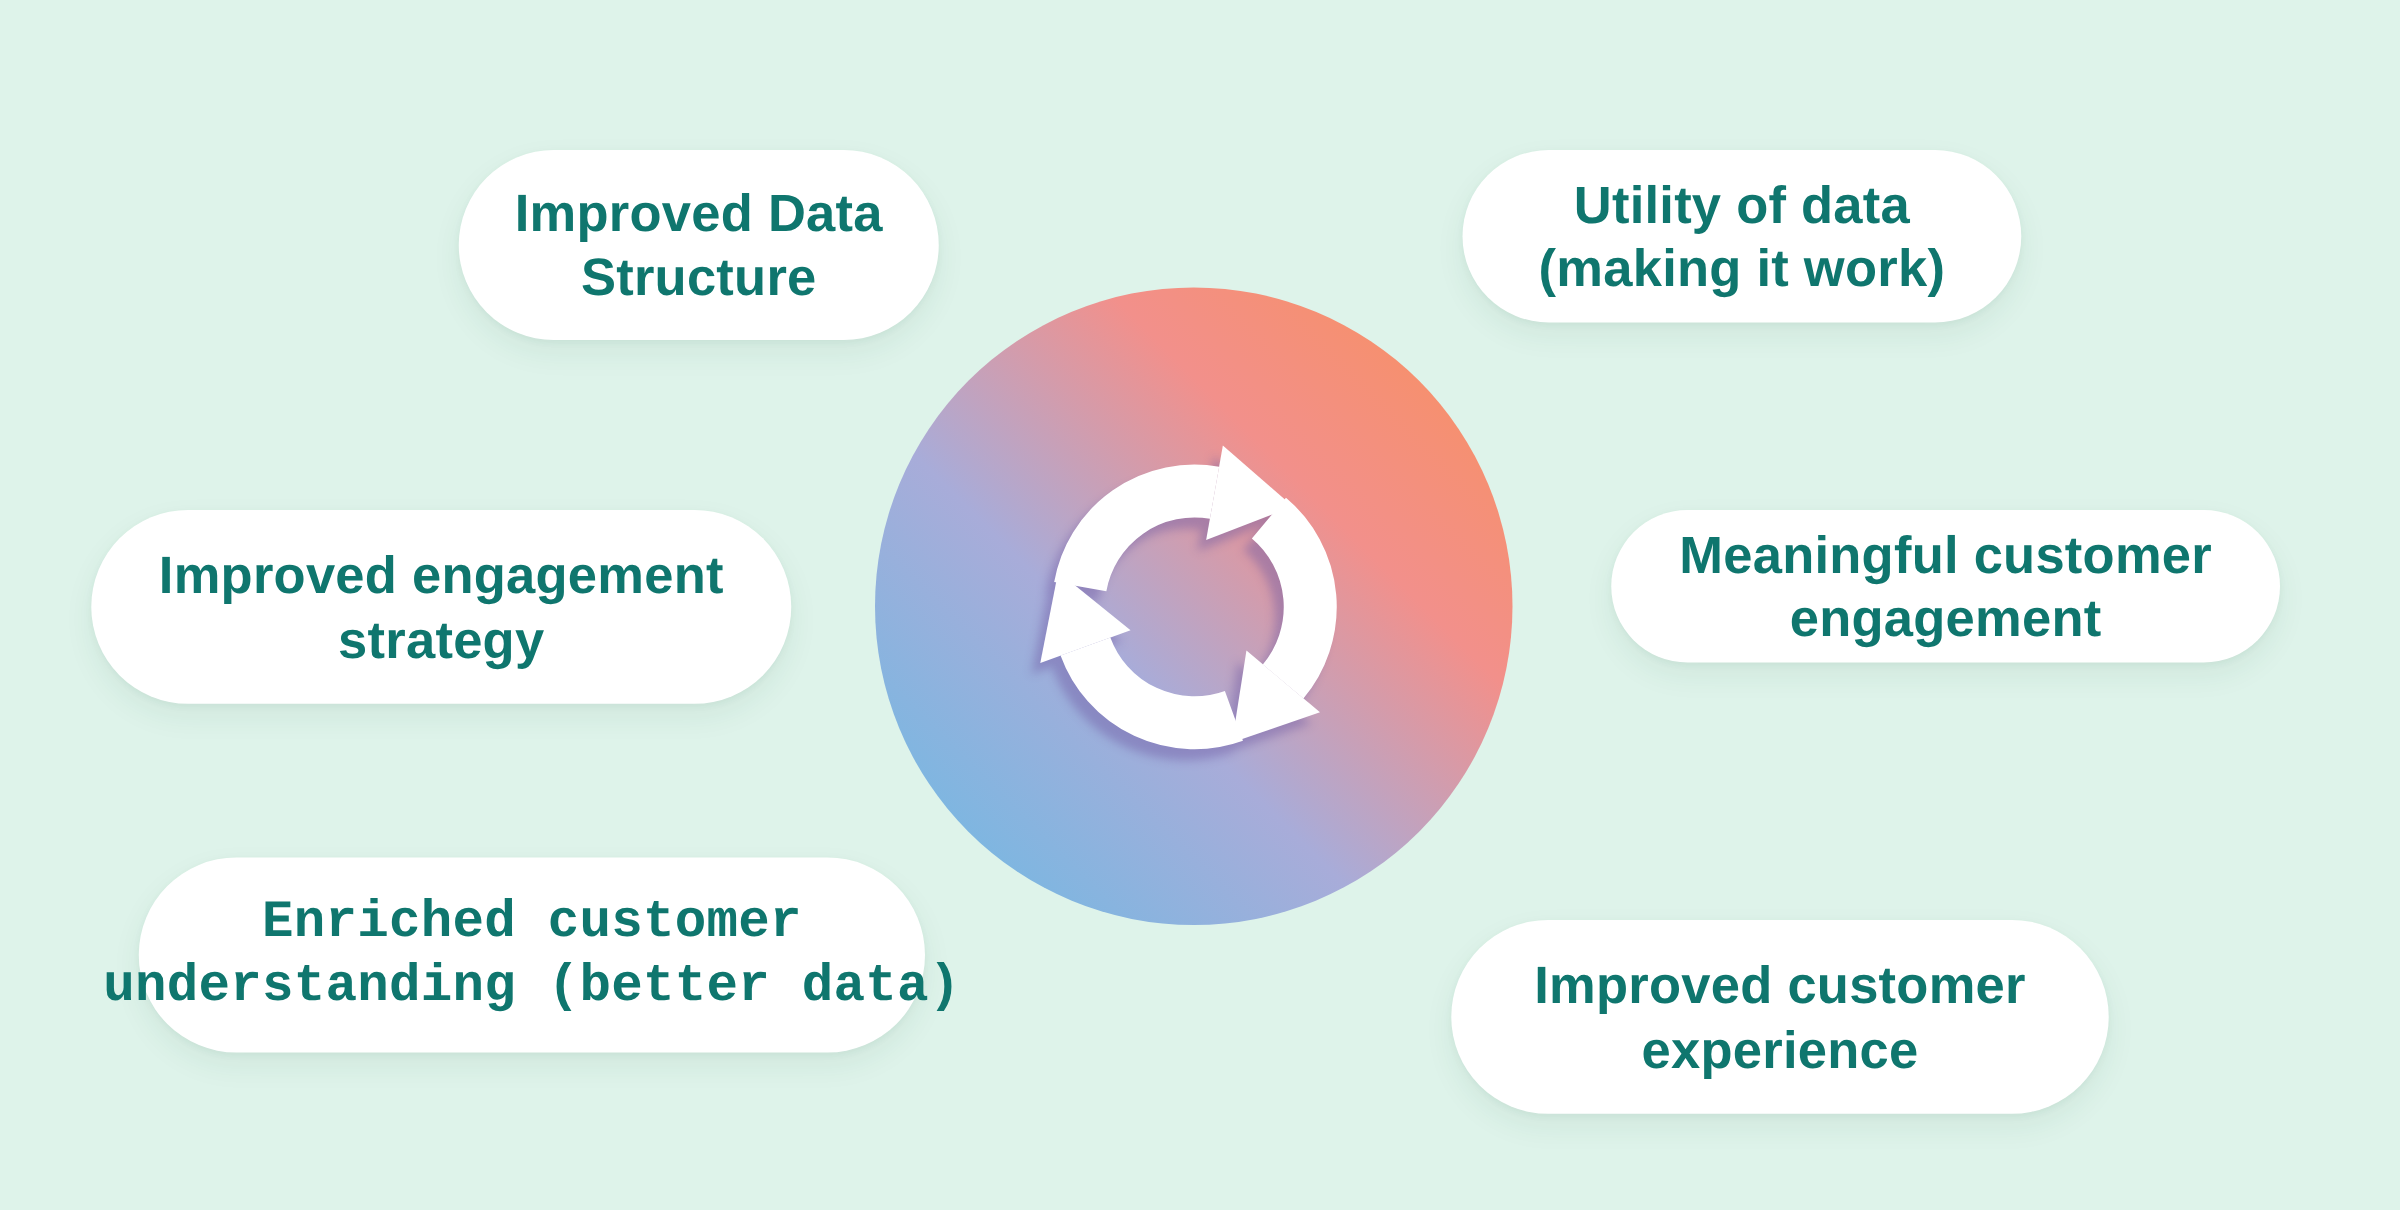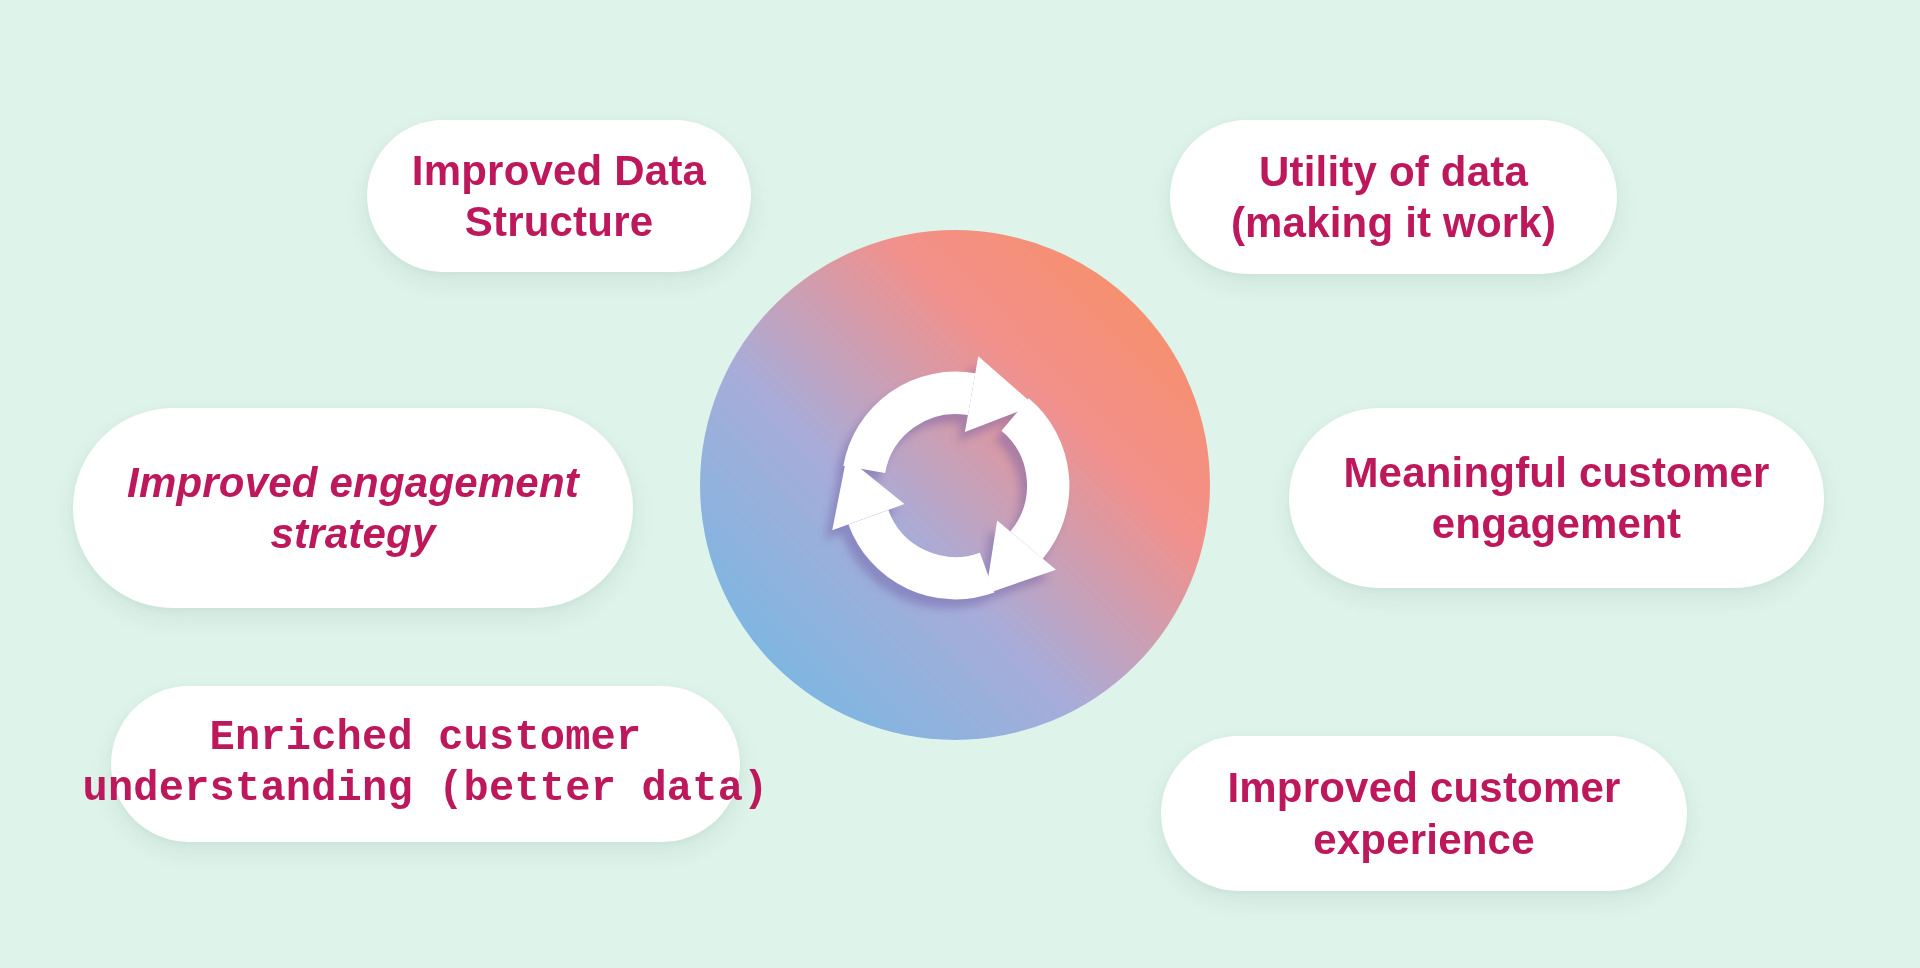--- a/index.html
+++ b/index.html
@@ -20,32 +20,32 @@
   .pill {
     position: absolute;
     background: #FFFFFF;
     border-radius: 999px;
     display: flex;
     align-items: center;
     justify-content: center;
     box-shadow: 0 10px 24px rgba(22, 90, 62, 0.07), 0 2px 6px rgba(22, 90, 62, 0.05);
   }
   .pill-label {
-    color: #be185d;
+    color: #0f766e;
     font-size: 42px;
     font-weight: 600;
     line-height: 1.22;
     text-align: center;
     white-space: pre;
     letter-spacing: 0.2px;
   }
   .pill-top-left     { left: 367px;  top: 120px; width: 384px; height: 152px; }
-  .pill-top-right    { left: 1170px; top: 120px; width: 447px; height: 154px; }
-  .pill-mid-left     { left: 73px;   top: 408px; width: 560px; height: 200px; font-style: italic; }
-  .pill-mid-right    { left: 1289px; top: 408px; width: 535px; height: 180px; }
+  .pill-top-right    { left: 1170px; top: 120px; width: 447px; height: 138px; }
+  .pill-mid-left     { left: 73px;   top: 408px; width: 560px; height: 155px; }
+  .pill-mid-right    { left: 1289px; top: 408px; width: 535px; height: 122px; }
   .pill-bottom-left  { left: 111px;  top: 686px; width: 629px; height: 156px; font-family: Liberation Mono, monospace; }
   .pill-bottom-right { left: 1161px; top: 692px; width: 526px; height: 155px; margin-top: 44px; }
 
   .cycle-circle {
     position: absolute;
     left: 700px;
     top: 230px;
     width: 510px;
     height: 510px;
     border-radius: 50%;

